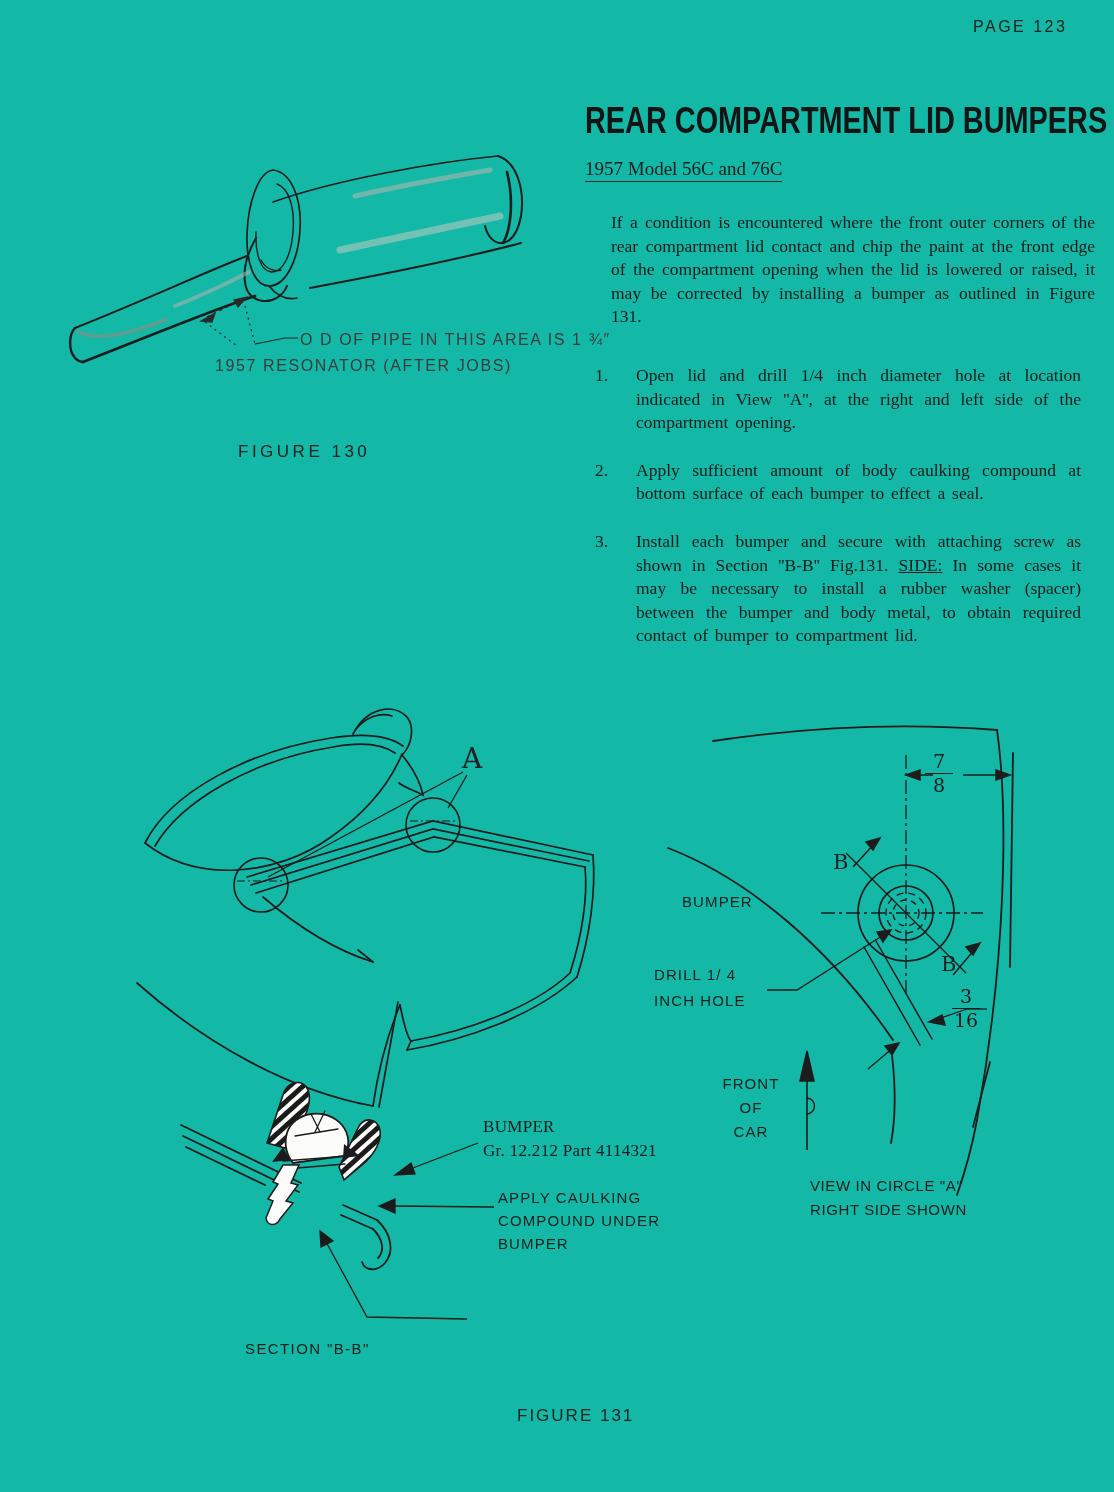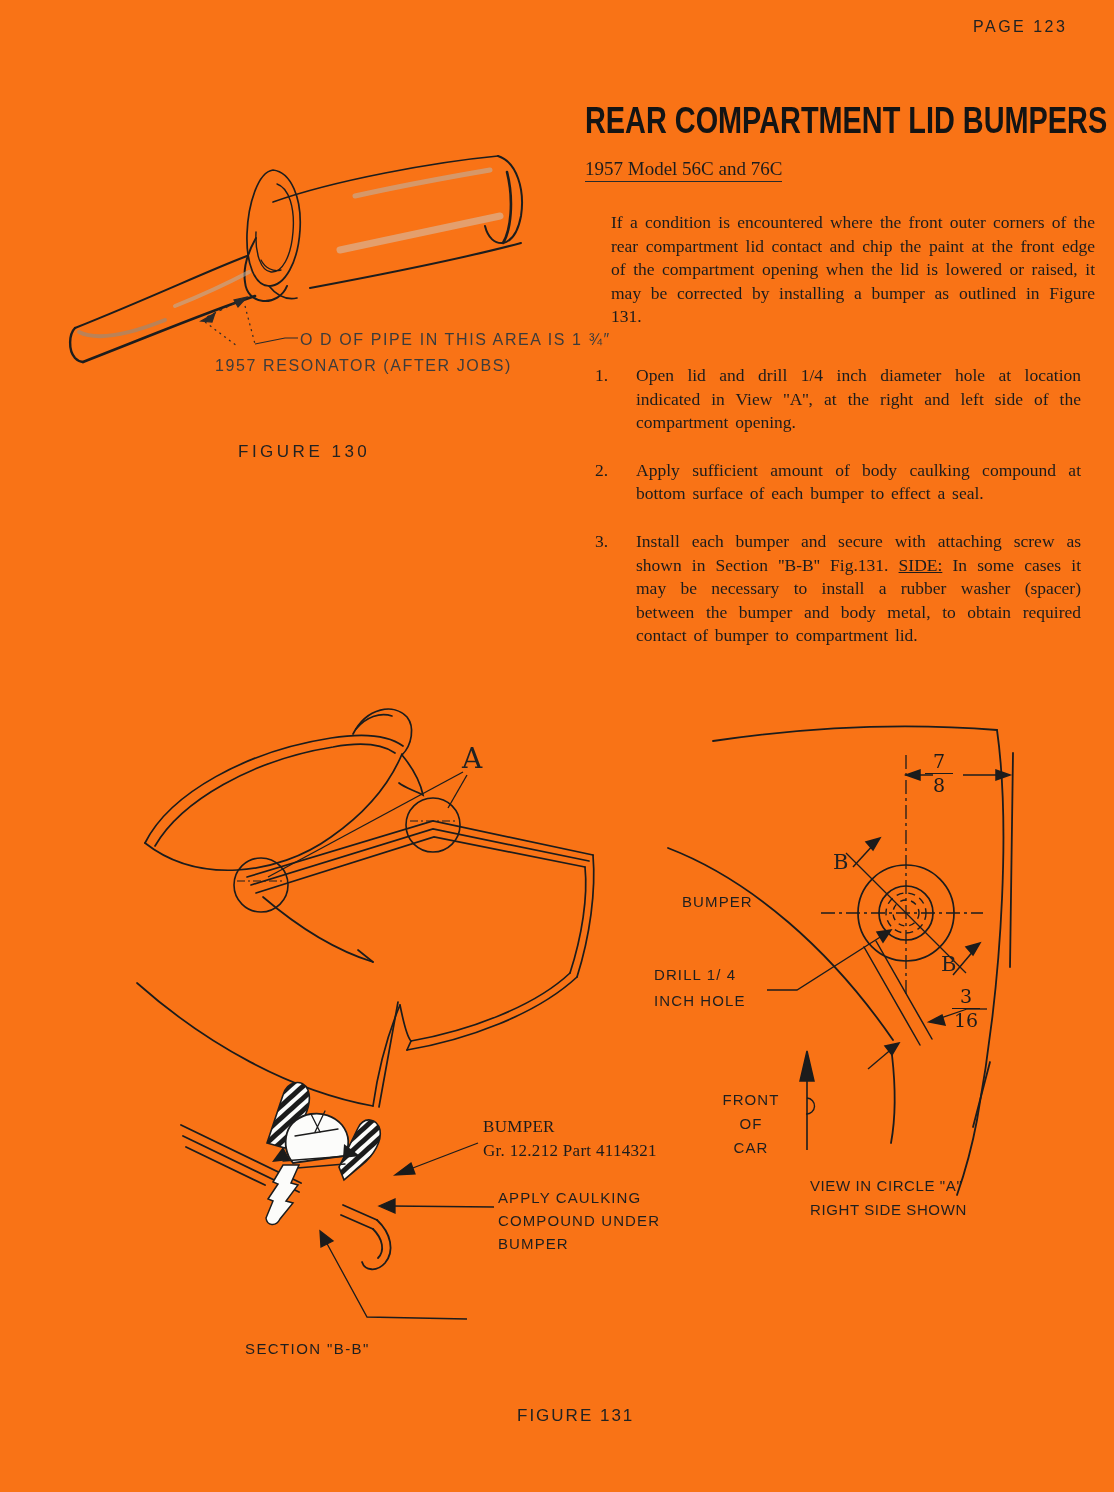--- a/index.html
+++ b/index.html
@@ -1,18 +1,18 @@
 <!DOCTYPE html>
 <html><head>
 <meta charset="utf-8">
 <style>
   html,body{margin:0;padding:0;background:#e8e8e6;}
   .page{
     position:relative;width:1114px;height:1492px;margin:0 auto;
-    background:#f97316;color:#1b1b1b;overflow:hidden;
+    background:#14b8a6;color:#1b1b1b;overflow:hidden;
     font-family:"Liberation Sans",sans-serif;
   }
   .abs{position:absolute;}
   
   .page-number{font-size:16px;letter-spacing:2.5px;color:#222;}
   
   .title{
     width:640px;text-align:center;font-weight:700;font-size:37px;
     transform:scaleX(0.78);transform-origin:left center;white-space:nowrap;
     letter-spacing:0px;color:#141414;
@@ -31,21 +31,21 @@
   .note-label{text-decoration:underline;}
   
   .flabel{font-size:15px;letter-spacing:1.1px;color:#1f1f1f;line-height:23px;white-space:nowrap;}
   .flabel-sm{font-size:16px;letter-spacing:1.6px;color:#3c3c3c;white-space:nowrap;}
   .fcaption{font-size:17px;letter-spacing:3.5px;color:#222;white-space:nowrap;}
   .serif-callout{font-family:"Liberation Serif",serif;font-size:17px;letter-spacing:.3px;line-height:24px;color:#1c1c1c;white-space:nowrap;}
   .letter{font-family:"DejaVu Serif",serif;color:#222;}
   .vfrac{position:absolute;text-align:center;font-family:"DejaVu Serif",serif;font-size:19px;color:#1b1b1b;}
   .vfrac .vnum{line-height:21px;border-bottom:1.8px solid #1b1b1b;padding:0 8px 1px;}
   .vfrac .vden{line-height:22px;}
-  .center{text-align:center;margin-top:16px;}
+  .center{text-align:center;}
   svg{position:absolute;overflow:visible;}
 </style>
 </head>
 <body>
 
 <div class="page">
 
   <div class="abs page-number" style="left:973px;top:18px">PAGE 123</div>
 
   <svg class="abs" style="left:55px;top:110px" width="500" height="260" viewBox="0 0 500 260">

